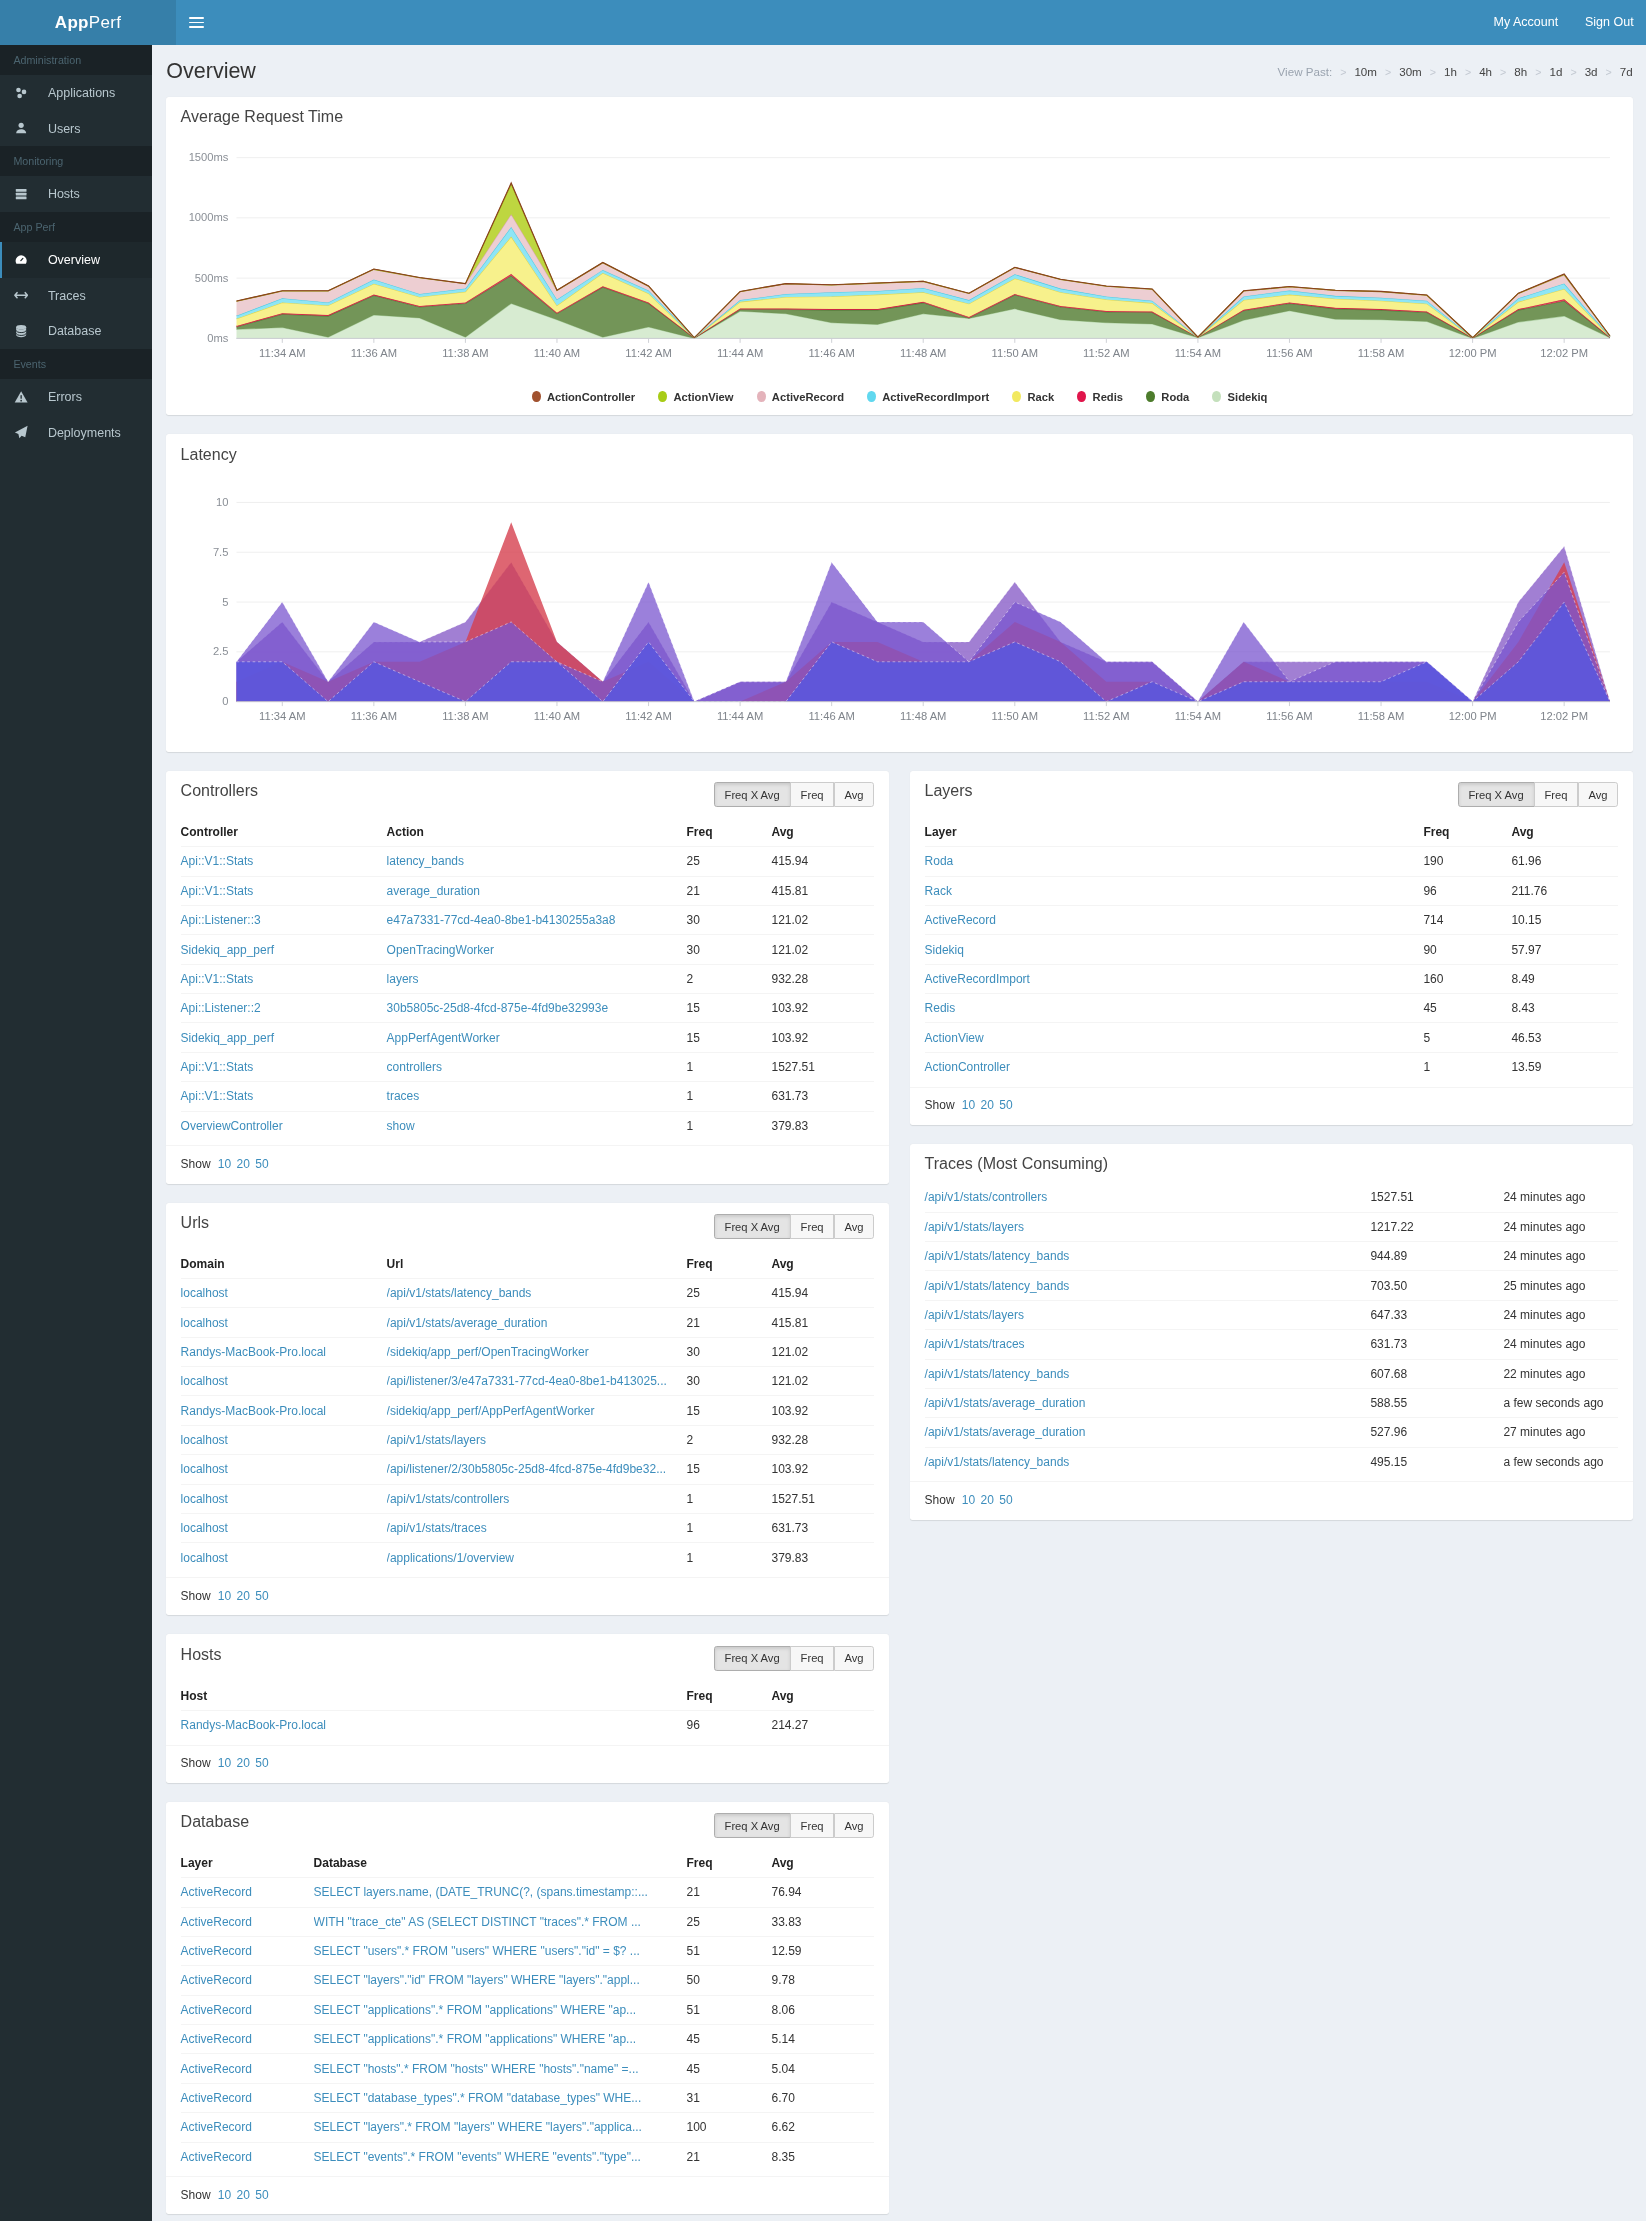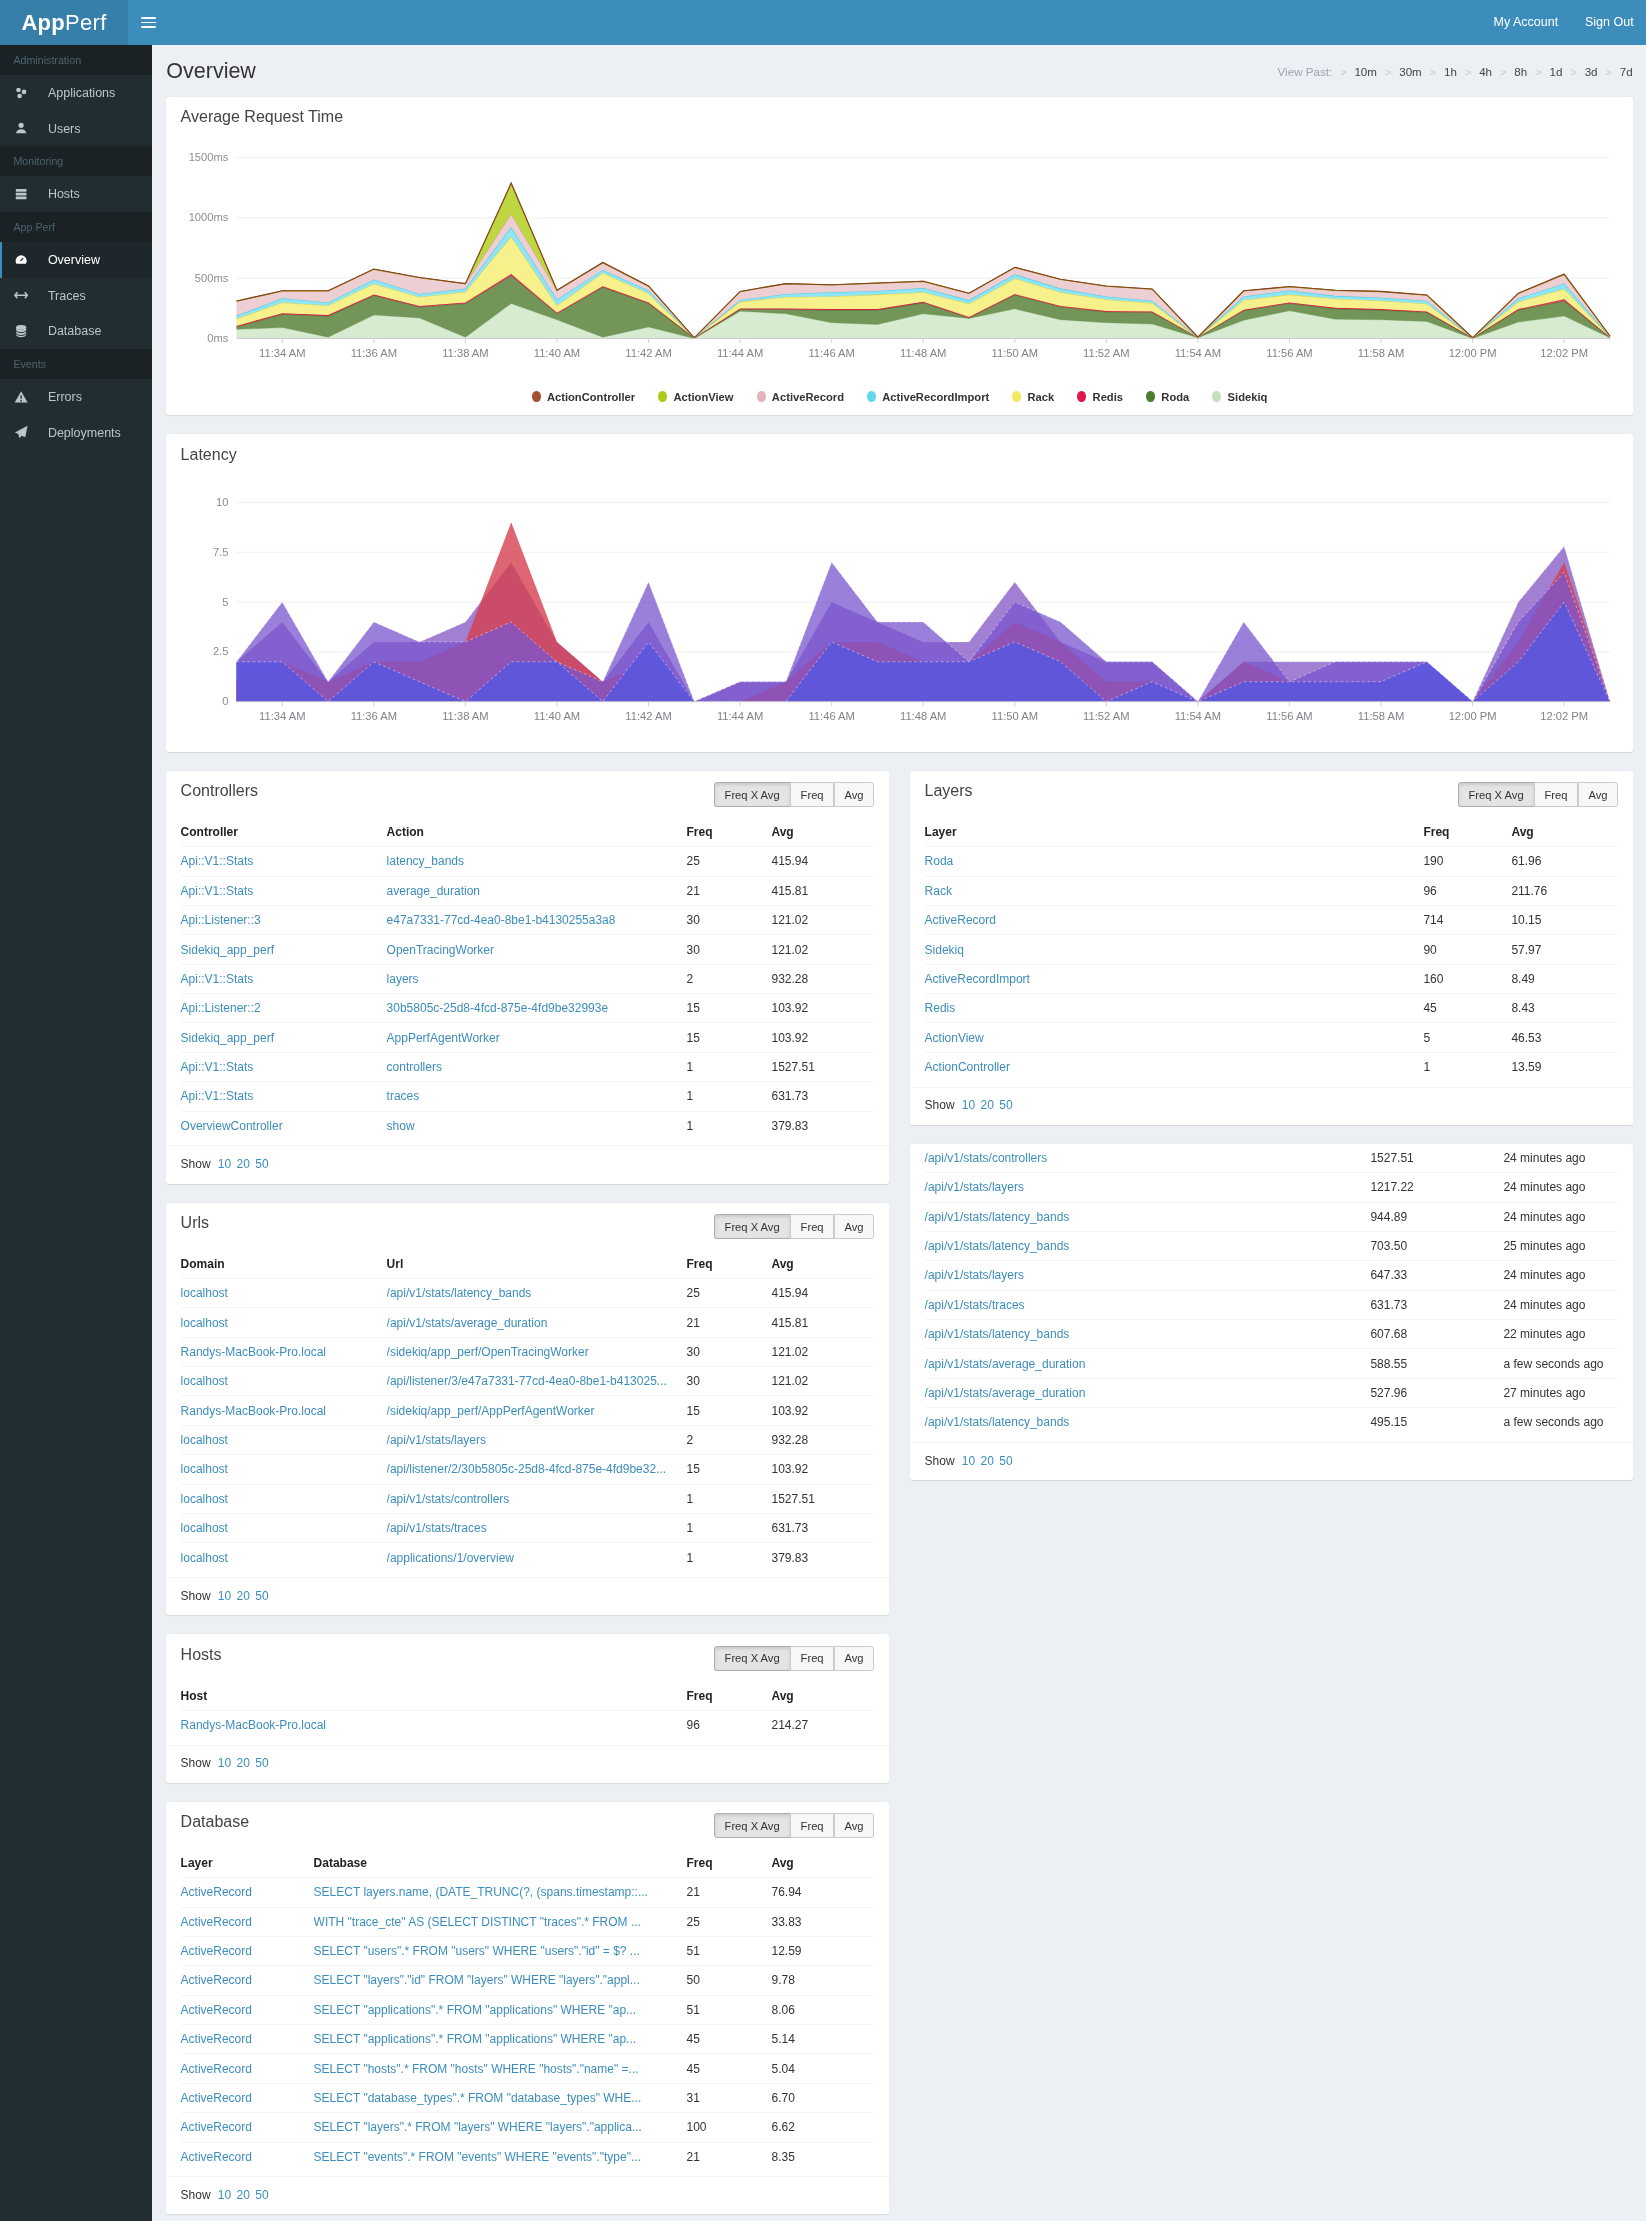--- a/index.html
+++ b/index.html
@@ -6,21 +6,21 @@
   html, body { width: 1647px; }
   body {
     font-family: "Liberation Sans", "DejaVu Sans", sans-serif;
     background: #ecf0f5; color: #333; font-size: 12.5px;
   }
   a { text-decoration: none; }
   .wrapper { position: relative; width: 1647px; min-height: 2221px; background: #ecf0f5; overflow: hidden; }
 
   
   .main-header { display: flex; height: 45px; }
-  .logo { width: 128px; background: #367fa9; color: #fff; font-size: 22px; line-height: 45px; text-align: center; letter-spacing: 0.3px; }
+  .logo { width: 176px; background: #367fa9; color: #fff; font-size: 17px; line-height: 45px; text-align: center; letter-spacing: 0.3px; }
   .logo b { font-weight: 700; }
   .navbar { flex: 1; background: #3c8dbc; display: flex; align-items: stretch; justify-content: space-between; text-align: center; }
   .hamburger { width: 41px; display: flex; flex-direction: column; justify-content: center; align-items: center; gap: 2.7px; cursor: pointer; }
   .hamburger span { display: block; width: 15px; height: 1.8px; background: #fff; border-radius: 0.9px; }
   .nav-right { display: flex; }
   .nav-link { color: #fff; font-size: 12.5px; line-height: 45px; padding: 0 13.4px; cursor: pointer; }
 
   
   .main-sidebar { position: absolute; top: 45px; left: 0; bottom: 0; width: 152px; background: #222d32; z-index: 2; }
   .sb-header { padding: 9px 13.4px; font-size: 10.7px; color: #4b646f; background: #1a2226; }
@@ -750,20 +750,23 @@
                       <td>13.59</td>
                     </tr>
                   </tbody>
                 </table>
               </div>
             </div>
           <div class="box-footer"><span class="show-label">Show</span><a href="#" class="show-link">10</a><a href="#" class="show-link">20</a><a href="#" class="show-link">50</a></div>
         </div>
 
         <div class="box">
+          <div class="box-header">
+            <h3 class="box-title">Traces (Most Consuming)</h3>
+          </div>
           <div class="box-body">
               <div>
                 <table class="tbl">
                   <colgroup>
                     <col>
                     <col style="width: 133px;">
                     <col style="width: 115px;">
                   </colgroup>
                   <tbody>
                     <tr>

